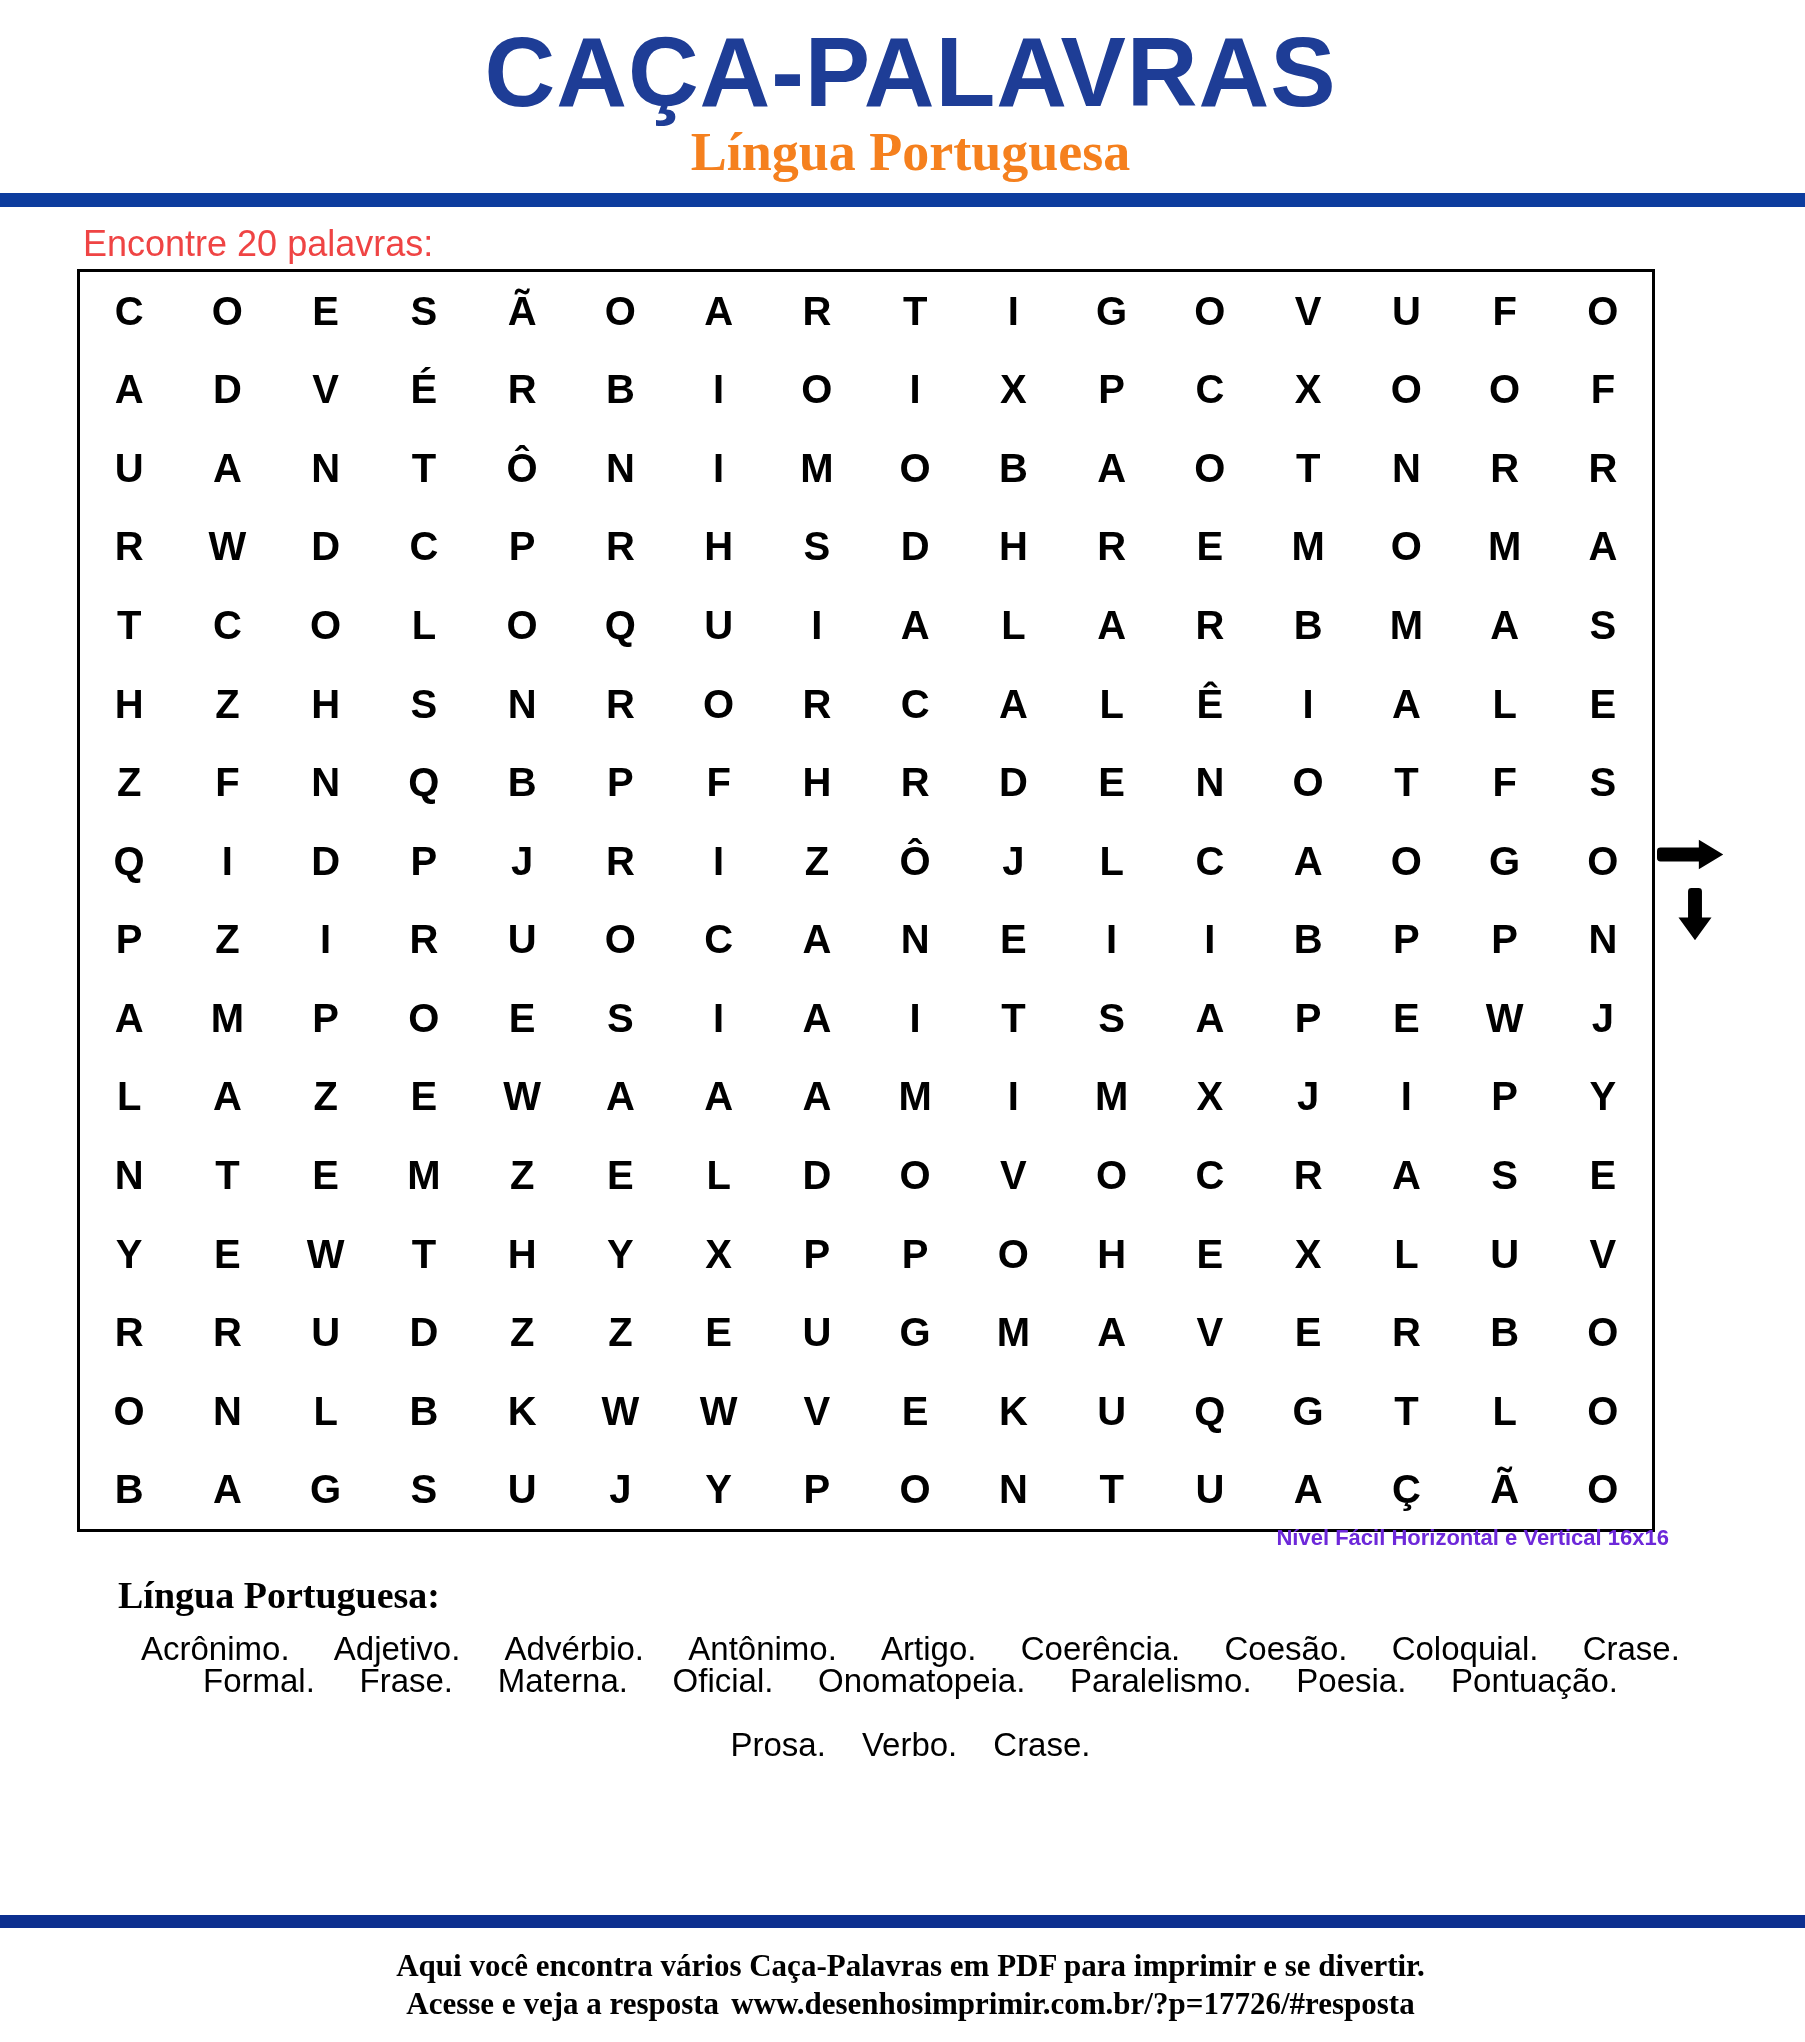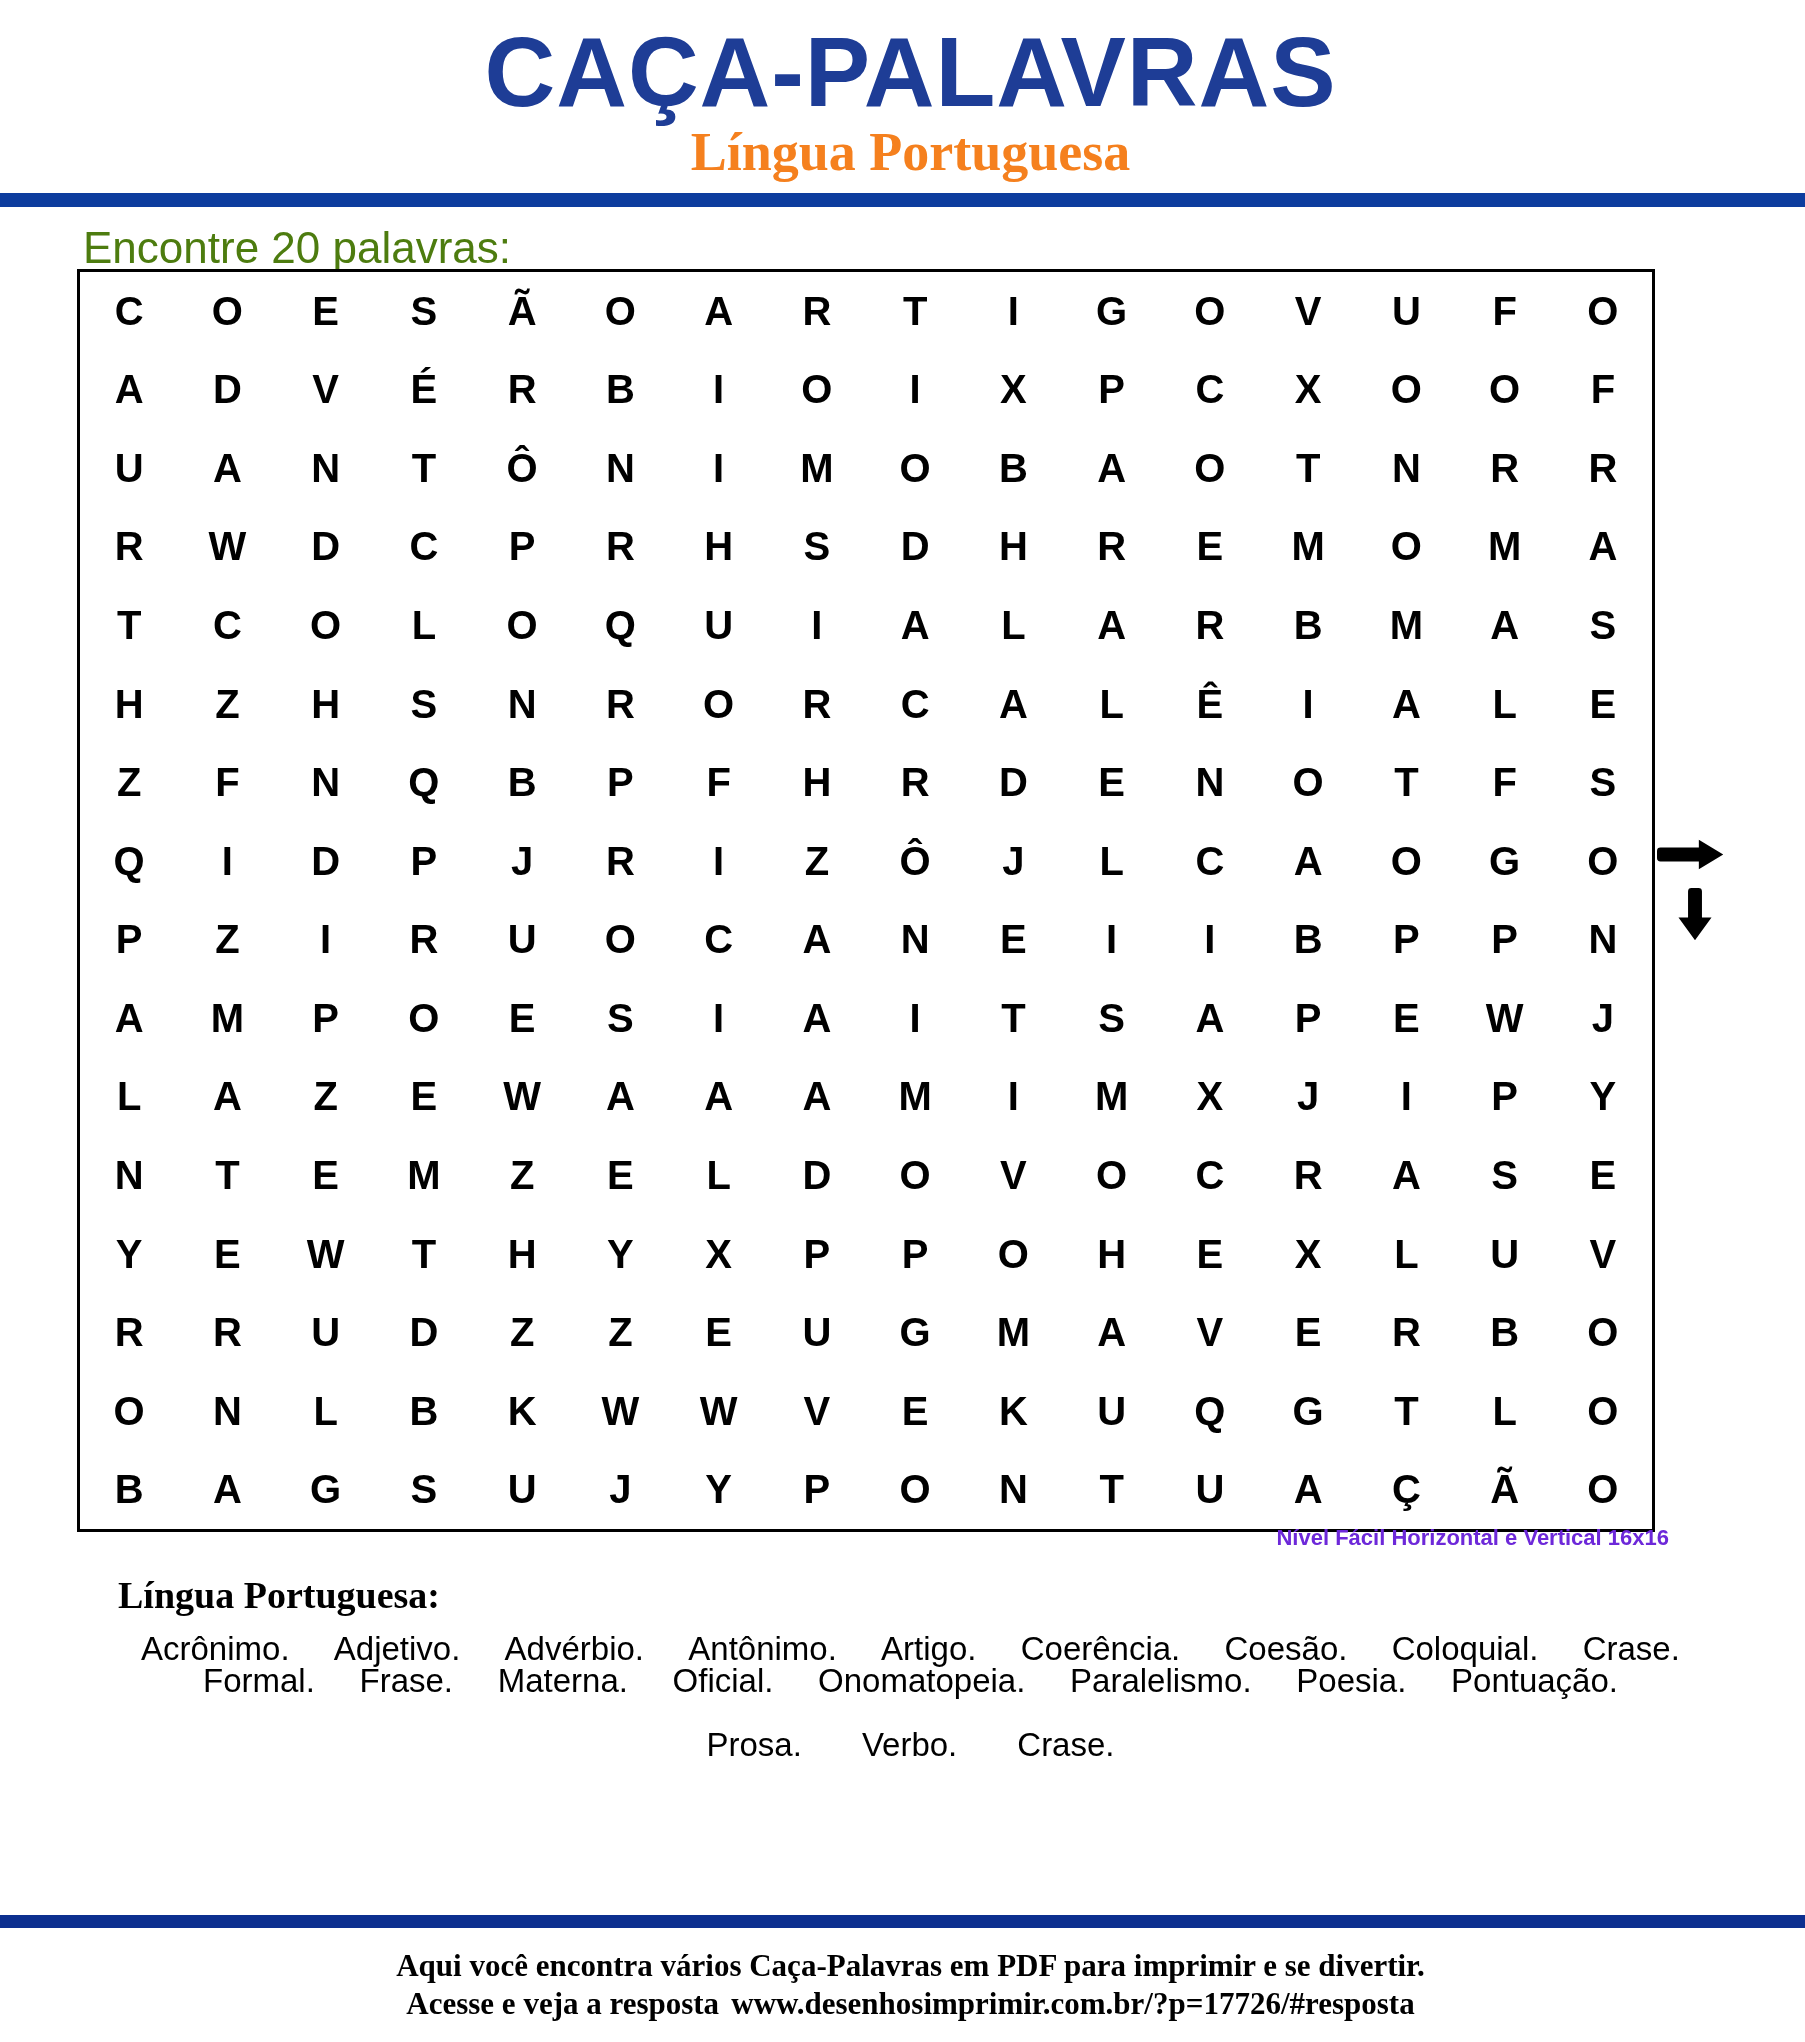--- a/index.html
+++ b/index.html
@@ -28,21 +28,21 @@
     font-weight:700;
     font-size:54px;
     color:#f5801e;
     line-height:1.0;
   }
   .bar{position:absolute;left:0;width:100%;}
   .bar-top{top:193px;height:14px;background:#0d3c9e;}
   .bar-bottom{top:1915px;height:13px;background:#0c2f8f;}
   .instruction{
     position:absolute;top:226px;left:83px;
-    font-size:44px;color:#4d7c0f;line-height:1.0;
+    font-size:36px;color:#ef4444;line-height:1.0;
   }
   .grid-box{
     position:absolute;top:269px;left:77px;
     width:1578px;height:1263px;
     border:3.5px solid #000;
     box-sizing:border-box;
     display:grid;
     grid-template-rows:repeat(16,1fr);
   }
   .grid-row{display:grid;grid-template-columns:repeat(16,1fr);}
@@ -66,21 +66,21 @@
   .wl-line{
     position:absolute;left:0;width:100%;
     display:flex;justify-content:center;
     font-size:33px;color:#000;line-height:1.0;
   }
   .wl-line-0{top:1632px;}
   .wl-line-1{top:1664px;}
   .wl-line-2{top:1728px;}
   .wl-line-0 .wl-inner{width:1539px;justify-content:space-between;gap:23px;}
   .wl-line-1 .wl-inner{width:1415px;justify-content:space-between;}
-  .wl-line-2 .wl-inner{gap:60px;}
+  .wl-line-2 .wl-inner{gap:36px;}
   .wl-inner{display:flex;}
   .footer{
     position:absolute;top:1947px;left:0;width:100%;
     text-align:center;
     font-family:"Liberation Serif", serif;
     font-weight:700;
     font-size:31px;color:#000;line-height:1.22;
   }
   .footer .url{margin-left:12.2px;}
 </style>

